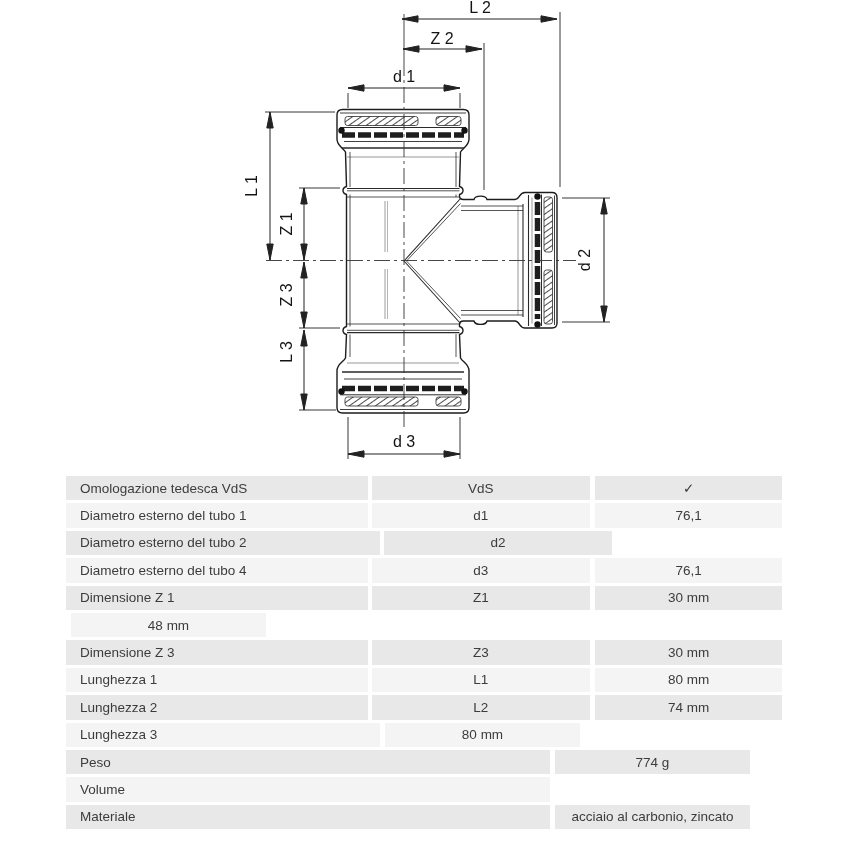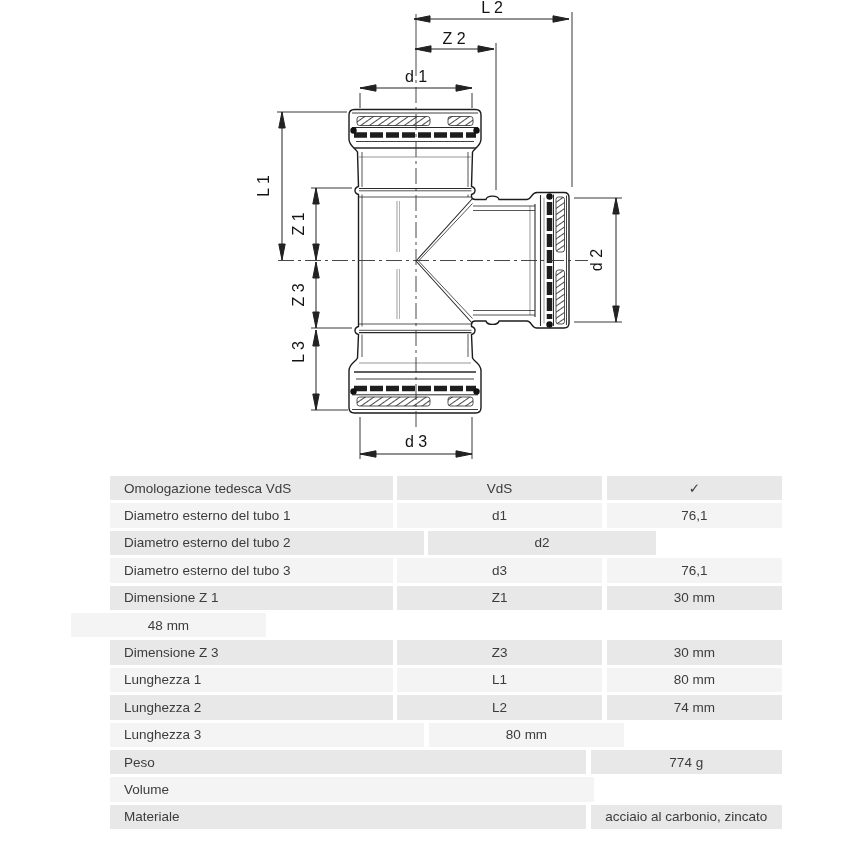--- a/index.html
+++ b/index.html
@@ -6,31 +6,30 @@
     --row-odd:#e8e8e8;
     --row-even:#f4f4f4;
     --table-text:#3c3c3c;
     --line:#1c1c1c;
   }
   html,body{margin:0;padding:0;}
   body{
     width:850px;height:850px;position:relative;background:#ffffff;
     font-family:"Liberation Sans", sans-serif;overflow:hidden;
   }
-  .drawing-wrap{position:absolute;left:16px;top:0;width:693px;height:470px;}
+  .drawing-wrap{position:absolute;left:4px;top:0;width:693px;height:470px;}
   svg text{
     font-family:"Liberation Sans", sans-serif;
     font-size:16px;fill:#141414;
   }
   .spec-table{position:absolute;left:66px;top:476px;width:716px;}
   .spec-row{display:flex;height:24.4px;margin-bottom:3px;}
   .cell{
     display:flex;align-items:center;font-size:13.5px;color:var(--table-text);
     box-sizing:border-box;
-    margin-left:44px;
   }
   .cell.label{width:314px;padding-left:14px;}
   .cell.label.span2{width:484px;}
   .cell.symbol{width:228px;margin-left:4px;justify-content:center;text-align:right;}
   .cell.value{width:195px;margin-left:5px;justify-content:center;}
   .spec-row:nth-child(odd) .cell{background:var(--row-odd);}
   .spec-row:nth-child(even) .cell{background:var(--row-even);}
 </style>
 </head>
 <body>
@@ -231,21 +230,21 @@
     <div class="cell symbol">d1</div>
     <div class="cell value">76,1</div>
   </div>
 
   <div class="spec-row">
     <div class="cell label">Diametro esterno del tubo 2</div>
     <div class="cell symbol">d2</div>
   </div>
 
   <div class="spec-row">
-    <div class="cell label">Diametro esterno del tubo 3</div>
+    <div class="cell label">Diametro esterno del tubo 4</div>
     <div class="cell symbol">d3</div>
     <div class="cell value">76,1</div>
   </div>
 
   <div class="spec-row">
     <div class="cell label">Dimensione Z 1</div>
     <div class="cell symbol">Z1</div>
     <div class="cell value">30 mm</div>
   </div>
 

